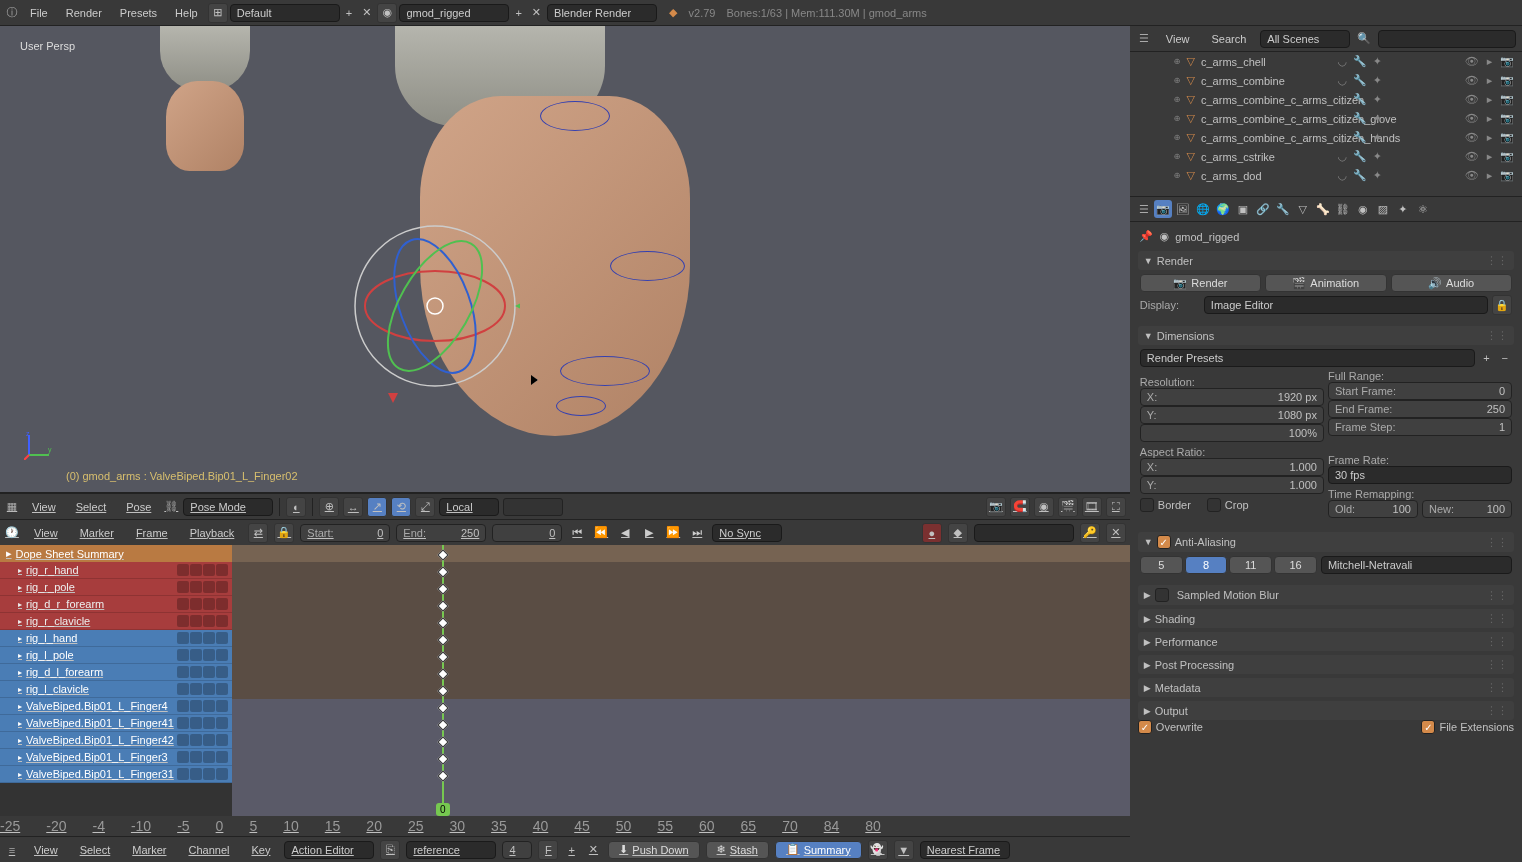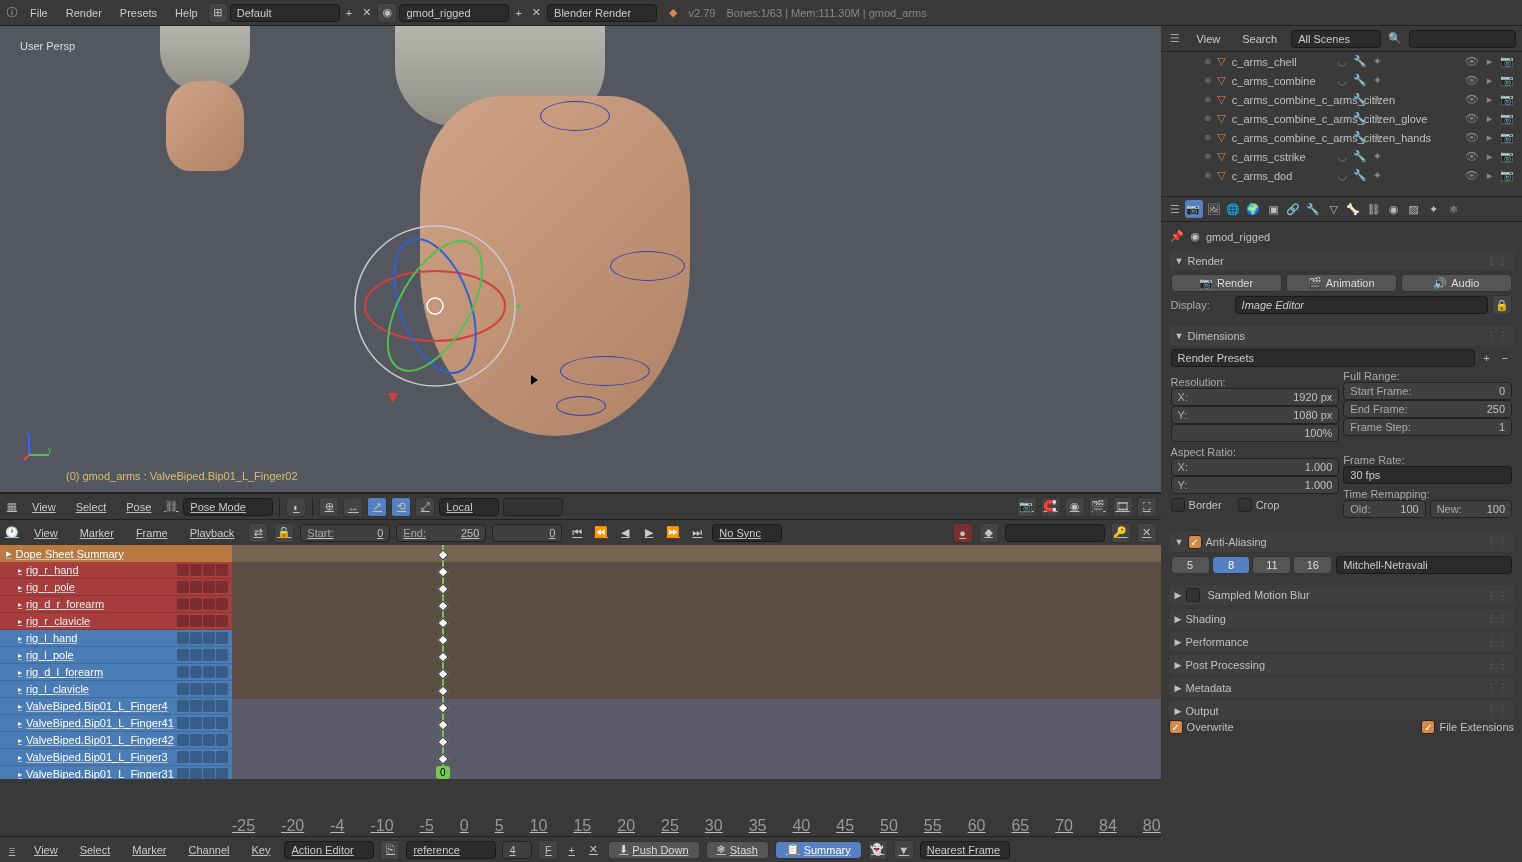--- a/index.html
+++ b/index.html
@@ -26,21 +26,21 @@
 .channel-row { height: 17px; display: flex; align-items: center; padding-left: 18px; position: relative; border-bottom: 1px solid rgba(0,0,0,0.15); }
 .channel-row.red { background: #a73d3d; color: #eee; }
 .channel-row.blue { background: #4a7db5; color: #fff; }
 .channel-icons { position: absolute; right: 4px; display: flex; gap: 1px; }
 .ci { width: 12px; height: 12px; background: rgba(0,0,0,0.25); border-radius: 2px; }
 .dope-timeline { flex: 1; position: relative; background: linear-gradient(to bottom, #766352 0, #766352 17px, #5a4d44 17px, #5a4d44 154px, #5a5a68 154px, #5a5a68 100%); }
 .dope-timeline::before { content:''; position:absolute; top:0; bottom:0; width:2px; left:210px; background:#76c850; }
 .keyframe-col { position:absolute; top:0; bottom:0; left:210px; width:2px; }
 .keyframe { position:absolute; left:-3px; width:8px; height:8px; background:#fff; border:1px solid #333; transform: rotate(45deg); }
 .frame-label { position:absolute; bottom:0; left:204px; background:#76c850; color:#000; padding:1px 4px; border-radius:3px; font-size:10px; }
-.time-ruler { height: 20px; background: #393939; display: flex; align-items: center; padding-left: 232px; gap: 26px; color: #999; font-size: 16px; margin-top: 37px; }
+.time-ruler { height: 20px; background: #393939; display: flex; align-items: center; gap: 26px; color: #999; font-size: 14px; }
 .action-bar { height: 26px; background: #393939; border-top: 1px solid #222; display: flex; align-items: center; padding: 0 4px; gap: 6px; }
 .outliner-header { height: 26px; background: #393939; border-bottom: 1px solid #222; display: flex; align-items: center; padding: 0 6px; gap: 6px; }
 .outliner { height: 144px; background: #3a3a3a; overflow: hidden; }
 .outliner-row { height: 19px; display: flex; align-items: center; padding-left: 44px; gap: 6px; position: relative; }
 .outliner-row .tri { color: #d48a4a; }
 .outliner-icons { position: absolute; right: 8px; display: flex; gap: 8px; color: #888; }
 .mid-icons { position: absolute; right: 140px; display: flex; gap: 6px; color: #888; }
 .props-header { height: 26px; background: #393939; border-top: 1px solid #222; border-bottom: 1px solid #222; display: flex; align-items: center; padding: 0 6px; gap: 2px; }
 .props-tab { width: 18px; height: 18px; border-radius: 3px; display: flex; align-items: center; justify-content: center; }
 .props-tab.active { background: #5680c2; }
@@ -520,21 +520,21 @@
                 <span>🎬</span>
                 <span>Animation</span>
               </div>
             <div class="btn">
                 <span>🔊</span>
                 <span>Audio</span>
               </div>
           </div>
           <div class="row">
             <span class="label-txt" style="width:60px;">Display:</span>
-            <div class="dropdown-field" style="flex:1;font-style:italic;">Image Editor</div>
+            <div class="dropdown-field" style="flex:1;">Image Editor</div>
             <span class="tool-icon">🔒</span>
           </div>
         </div>
       </div>
 
       <div class="panel">
         <div class="panel-header">
             <span class="caret">▼</span>
             <span>Dimensions</span>
             <span class="grip">⋮⋮</span>

